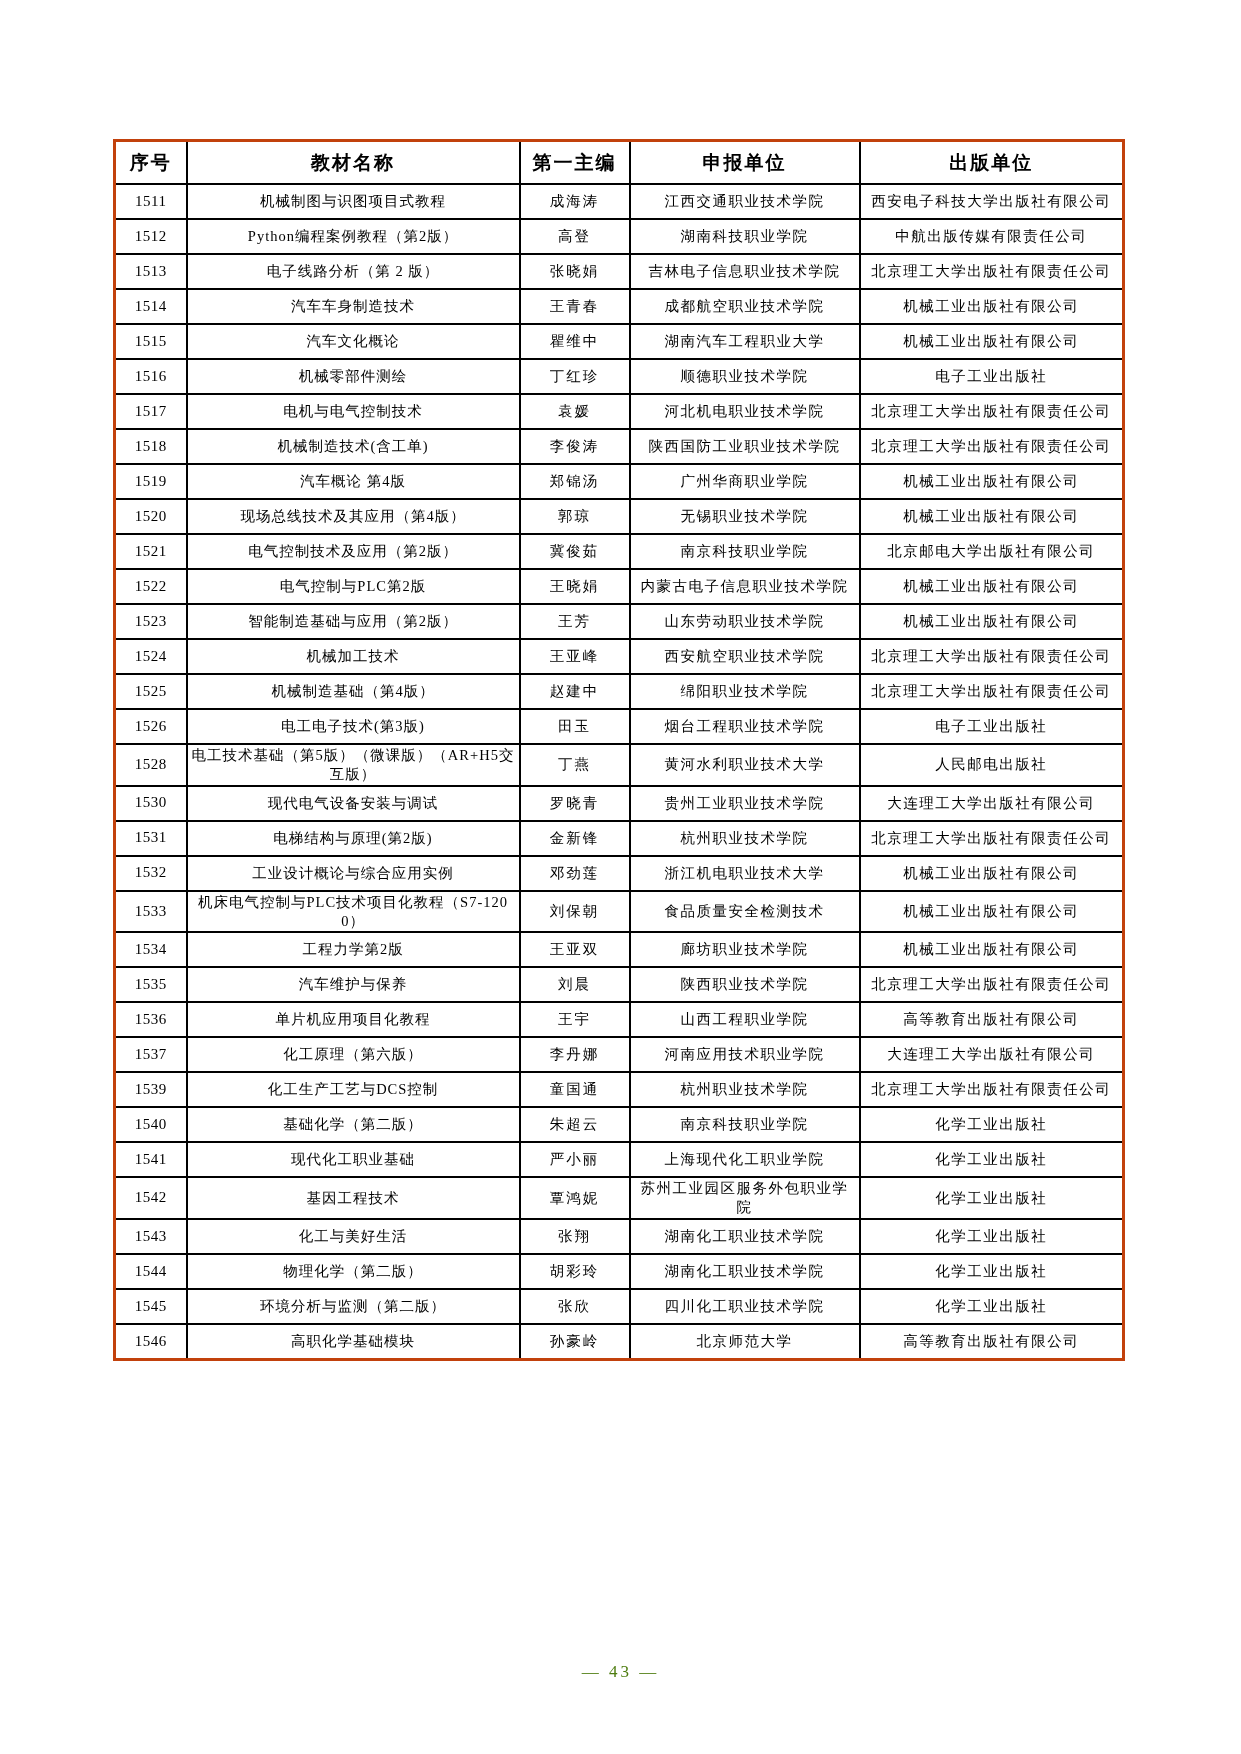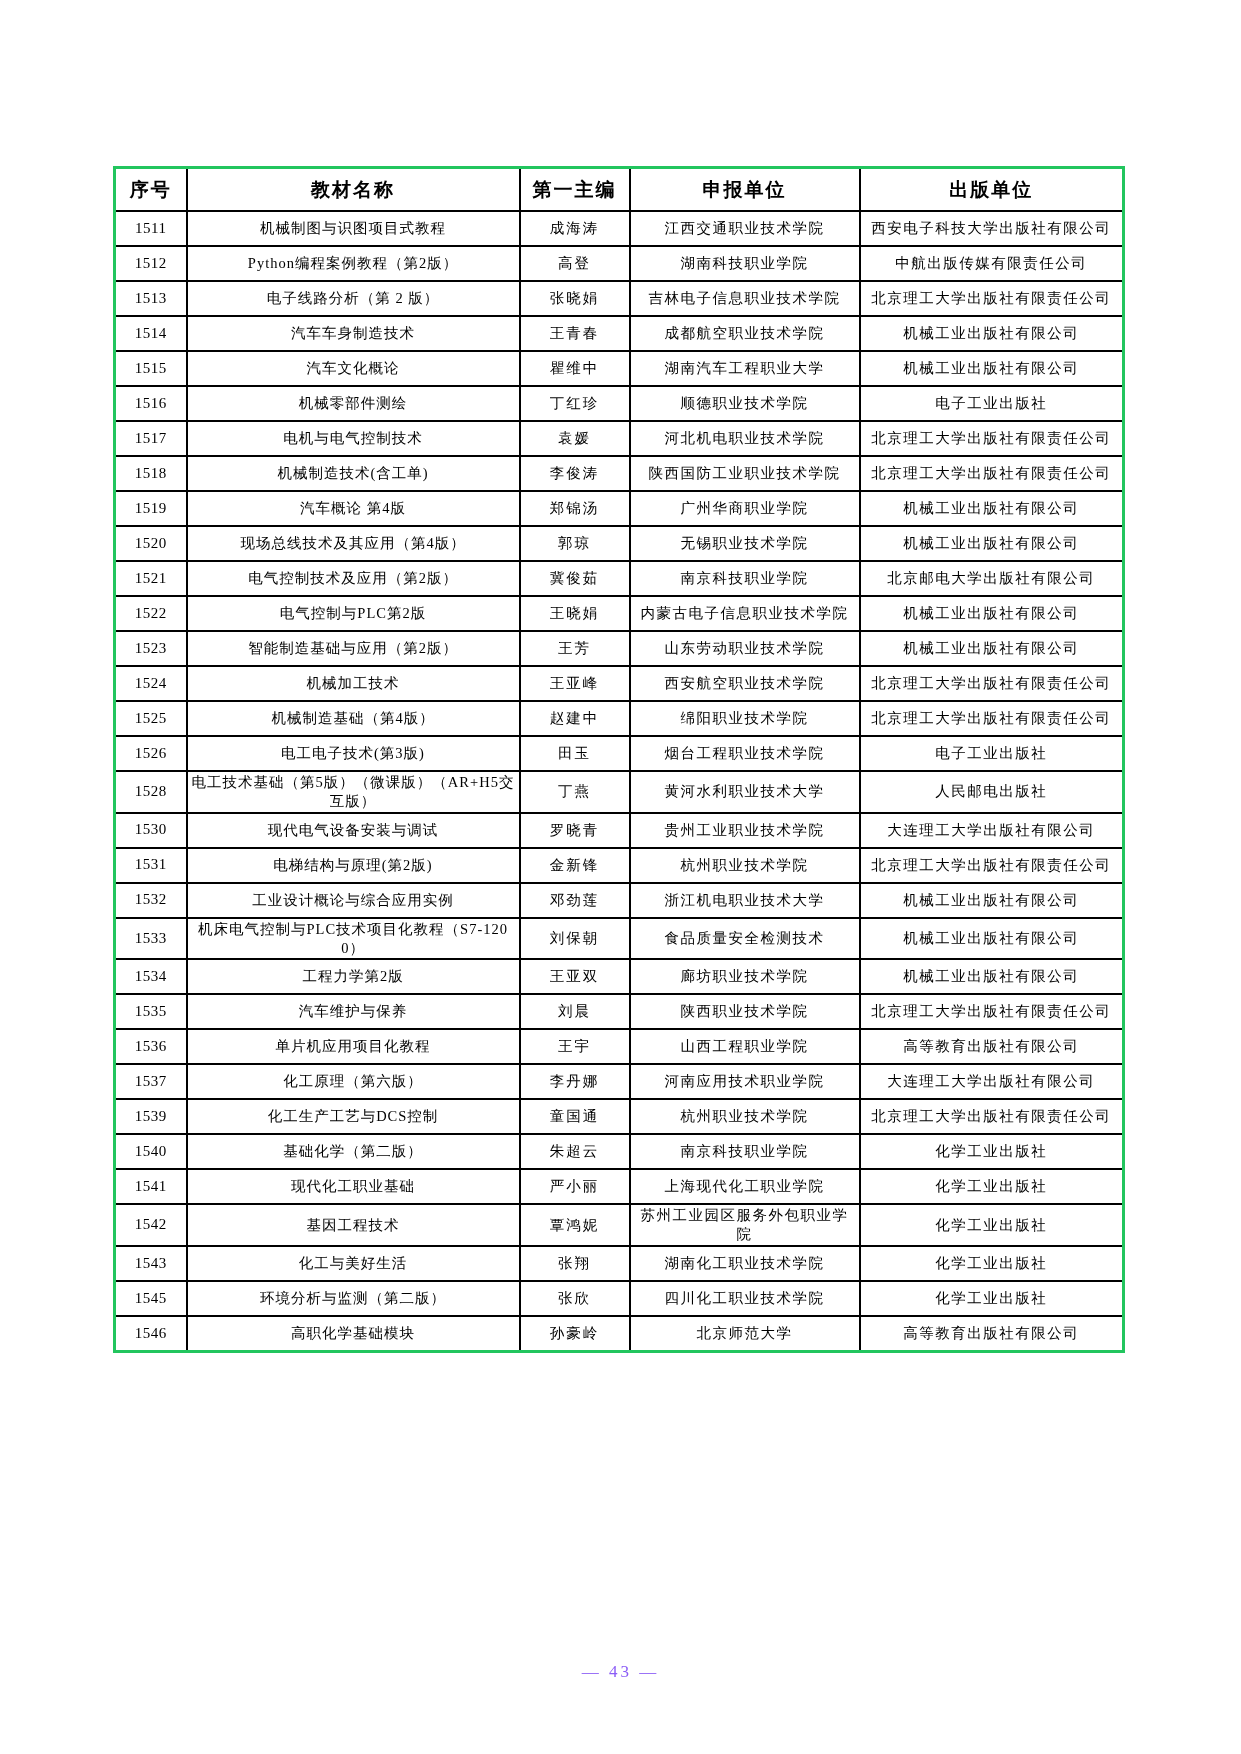--- a/index.html
+++ b/index.html
@@ -13,25 +13,25 @@
     height: 1754px;
     margin: 0 auto;
     background: #ffffff;
     color: #000000;
     font-family: "Liberation Serif", "DejaVu Serif", serif;
     overflow: hidden;
   }
   table.doc-table {
     position: absolute;
     left: 113px;
-    top: 166px;
+    top: 139px;
     width: 1009px;
     border-collapse: collapse;
     table-layout: fixed;
-    border: 3px solid #22c55e;
+    border: 3px solid #c2410c;
   }
   .doc-table th, .doc-table td {
     border: 2px solid #000000;
     text-align: center;
     vertical-align: middle;
     overflow: hidden;
     word-break: break-all;
   }
   .doc-table th {
     height: 41px;
@@ -60,21 +60,21 @@
     letter-spacing: 2px;
   }
   .page-footer {
     position: absolute;
     left: 0;
     top: 1662px;
     width: 100%;
     text-align: center;
     font-size: 17px;
     letter-spacing: 3px;
-    color: #8b5cf6;
+    color: #4d7c0f;
   }
 </style>
 </head>
 <body>
 
 <div class="page">
 
   <table class="doc-table">
     <colgroup>
       <col style="width:72px">
@@ -297,20 +297,27 @@
           <td class="col-publisher">化学工业出版社</td>
         </tr>
         <tr>
           <td class="col-serial">1543</td>
           <td class="col-title">化工与美好生活</td>
           <td class="col-editor">张翔</td>
           <td class="col-applicant">湖南化工职业技术学院</td>
           <td class="col-publisher">化学工业出版社</td>
         </tr>
         <tr>
+          <td class="col-serial">1544</td>
+          <td class="col-title">物理化学（第二版）</td>
+          <td class="col-editor">胡彩玲</td>
+          <td class="col-applicant">湖南化工职业技术学院</td>
+          <td class="col-publisher">化学工业出版社</td>
+        </tr>
+        <tr>
           <td class="col-serial">1545</td>
           <td class="col-title">环境分析与监测（第二版）</td>
           <td class="col-editor">张欣</td>
           <td class="col-applicant">四川化工职业技术学院</td>
           <td class="col-publisher">化学工业出版社</td>
         </tr>
         <tr>
           <td class="col-serial">1546</td>
           <td class="col-title">高职化学基础模块</td>
           <td class="col-editor">孙豪岭</td>

